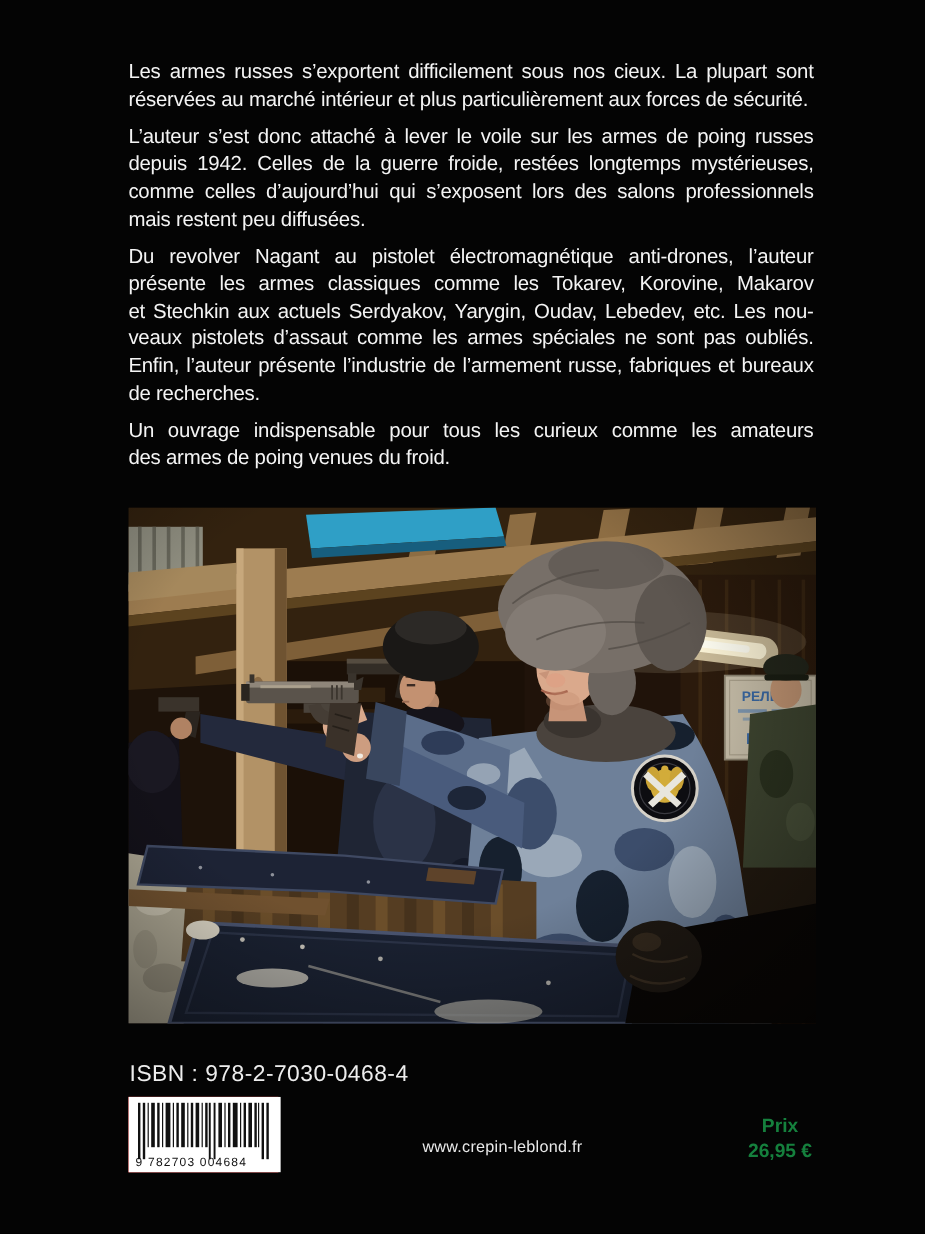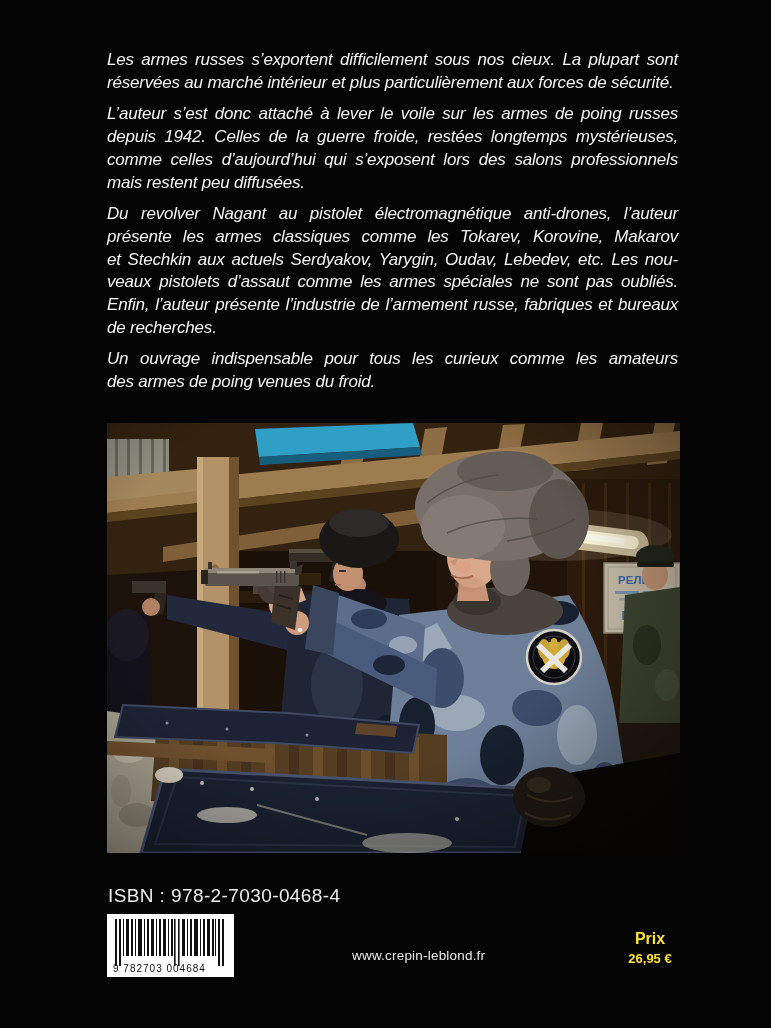--- a/index.html
+++ b/index.html
@@ -7,21 +7,21 @@
     position:relative; width:771px; height:1028px;
     background:#040404; overflow:hidden;
     font-family:"Liberation Sans", sans-serif;
   }
   
   .blurb {
     position:absolute; left:107px; top:49px; width:571px;
     color:#f4f4f4; font-size:17px; line-height:22.7px; letter-spacing:-0.2px;
   }
   .para { margin:0 0 9px 0; }
-  .pline { text-align:justify; text-align-last:justify; white-space:normal;font-style:italic; }
+  .pline { text-align:justify; text-align-last:justify; white-space:normal; }
   .pline.last { text-align-last:left; }
   
   .photo { position:absolute; left:107px; top:423px; width:573px; height:430px; margin:0; }
   .photo svg { display:block; }
   .vignette {
     position:absolute; inset:0; pointer-events:none;
     background: radial-gradient(ellipse at 42% 38%, rgba(0,0,0,0) 50%, rgba(0,0,0,0.52) 100%);
   }
   
   .isbn {
@@ -31,24 +31,24 @@
   .barcode {
     position:absolute; left:107px; top:914px; width:125px; height:63px;
     background:#ef4444;
   }
   .website {
     position:absolute; left:352px; top:948px;
     font-size:13.5px; color:#e9e9e9; letter-spacing:0.2px;
   }
   .price {
     position:absolute; left:595px; top:930px; width:110px;
-    text-align:center; color:#fde047;
+    text-align:center; color:#15803d;
   }
   .price-label { font-weight:bold; font-size:16px; }
-  .price-value { font-weight:bold; font-size:13px; margin-top:3px; }
+  .price-value { font-weight:bold; font-size:16px; margin-top:3px; }
 </style>
 </head>
 <body>
 
 <div class="cover">
 
   <section class="blurb">
     <div class="para">
       <div class="pline">Les armes russes s’exportent difficilement sous nos cieux. La plupart sont</div>
       <div class="pline last">réservées au marché intérieur et plus particulièrement aux forces de sécurité.</div>

